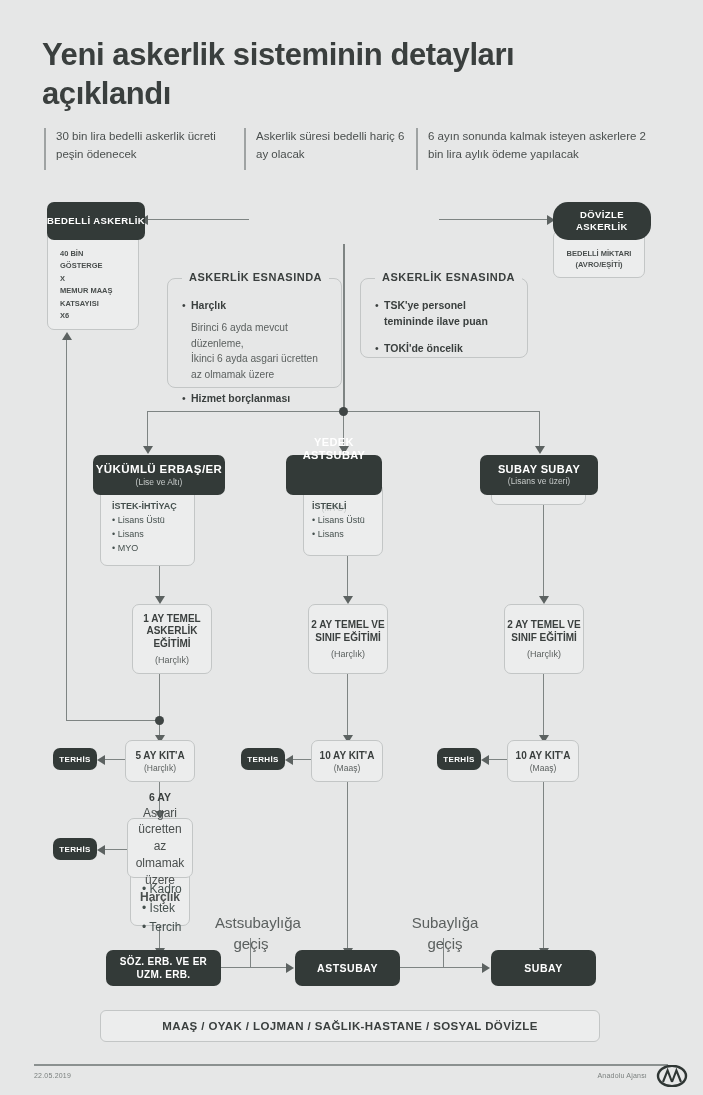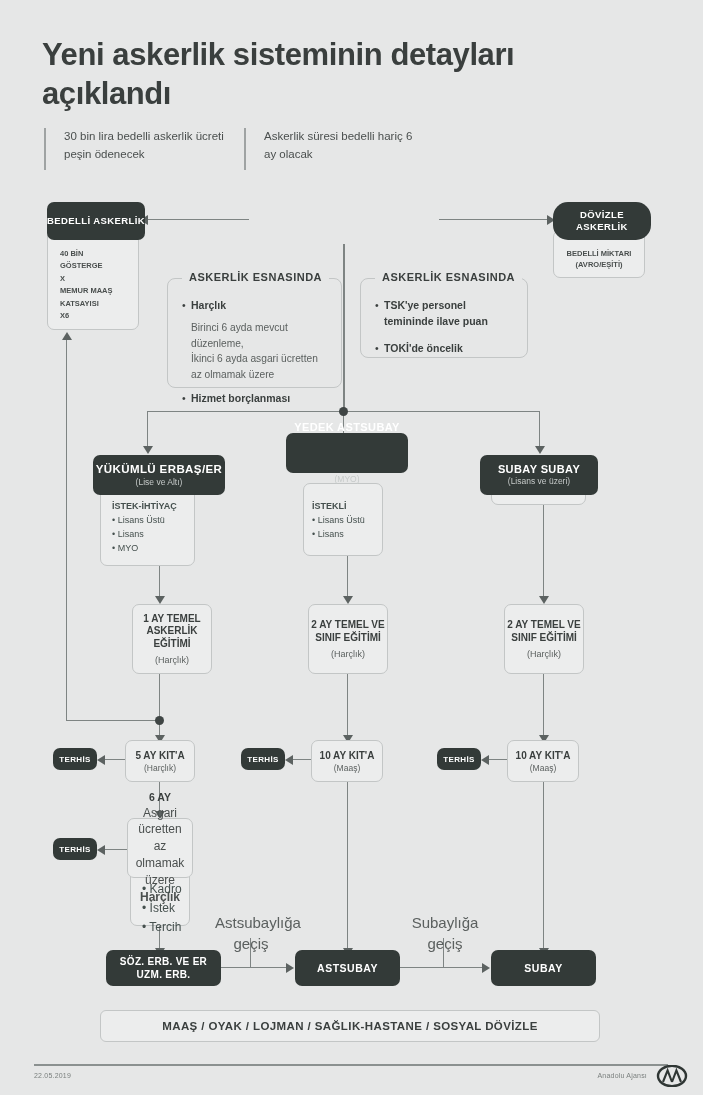--- a/index.html
+++ b/index.html
@@ -13,21 +13,21 @@
   #page { position: relative; width: 703px; height: 1095px; }
 
   
   .title {
     position: absolute; left: 42px; top: 36px; width: 560px;
     font-size: 31px; font-weight: bold; line-height: 1.25;
     color: #3a3f3e; letter-spacing: -0.4px;
   }
   .subheads { position: absolute; left: 44px; top: 128px; width: 620px; height: 42px; display: flex; }
   .subhead {
-    padding-left: 18px; border-left: 2px solid #9fa3a3;
+    padding-left: 10px; border-left: 2px solid #9fa3a3;
     font-size: 11.5px; line-height: 1.55; color: #4a4f4e;
   }
   .subhead.c1 { width: 200px; }
   .subhead.c2 { width: 172px; }
   .subhead.c3 { width: 248px; }
 
   
   .dark {
     position: absolute; background: #333a38; color: #fff;
     border-radius: 7px; display: flex; flex-direction: column;
@@ -92,20 +92,21 @@
 </head>
 <body>
 
 <div id="page">
 
   <div class="title">Yeni askerlik sisteminin detayları açıklandı</div>
 
   <div class="subheads">
     <div class="subhead c1">30 bin lira bedelli askerlik ücreti peşin ödenecek</div>
     <div class="subhead c2">Askerlik süresi bedelli hariç 6 ay olacak</div>
+    <div class="subhead c3">6 ayın sonunda kalmak isteyen askerlere 2 bin lira aylık ödeme yapılacak</div>
   </div>
 
 
   <div class="ln h" style="left:147px; top:219px; width:102px;"></div>
   <div class="arw left" style="left:140px; top:215px;"></div>
 
   <div class="ln h" style="left:439px; top:219px; width:113px;"></div>
   <div class="arw right" style="left:547px; top:215px;"></div>
 
   <div class="subpanel" style="left:47px; top:230px; width:92px; height:100px;"></div>
@@ -174,21 +175,21 @@
     <div class="n-sub" style="font-size:8.5px; color:#c6cac9;">(Lise ve Altı)</div>
   </div>
   <div style="position:absolute; left:112px; top:500px; width:90px; font-size:9px; line-height:1.55; color:#45504e; z-index:3;">
     <div style="font-weight:bold;">İSTEK-İHTİYAÇ</div>
     <div>• <span>Lisans Üstü</span></div>
     <div>• <span>Lisans</span></div>
     <div>• <span>MYO</span></div>
   </div>
 
   <div class="subpanel" style="left:303px; top:483px; width:80px; height:73px;"></div>
-  <div class="dark" style="left:286px; top:433px; width:122px; height:40px;gap:40px;">
+  <div class="dark" style="left:286px; top:455px; width:96px; height:40px;gap:40px;">
     <div class="n-title" style="font-size:11px;">YEDEK ASTSUBAY</div>
     <div class="n-sub" style="font-size:8.5px; color:#c6cac9;">(MYO)</div>
   </div>
   <div style="position:absolute; left:312px; top:500px; width:80px; font-size:9px; line-height:1.55; color:#45504e; z-index:3;">
     <div style="font-weight:bold;">İSTEKLİ</div>
     <div>• <span>Lisans Üstü</span></div>
     <div>• <span>Lisans</span></div>
   </div>
 
   <div class="subpanel" style="left:491px; top:483px; width:95px; height:22px;"></div>

